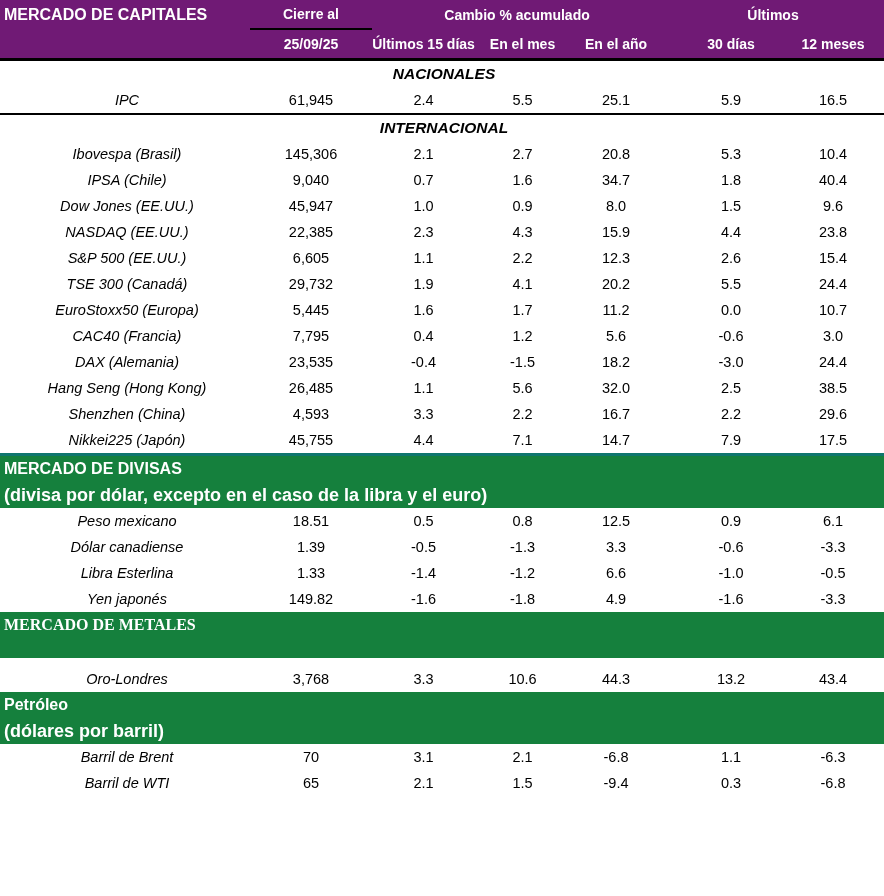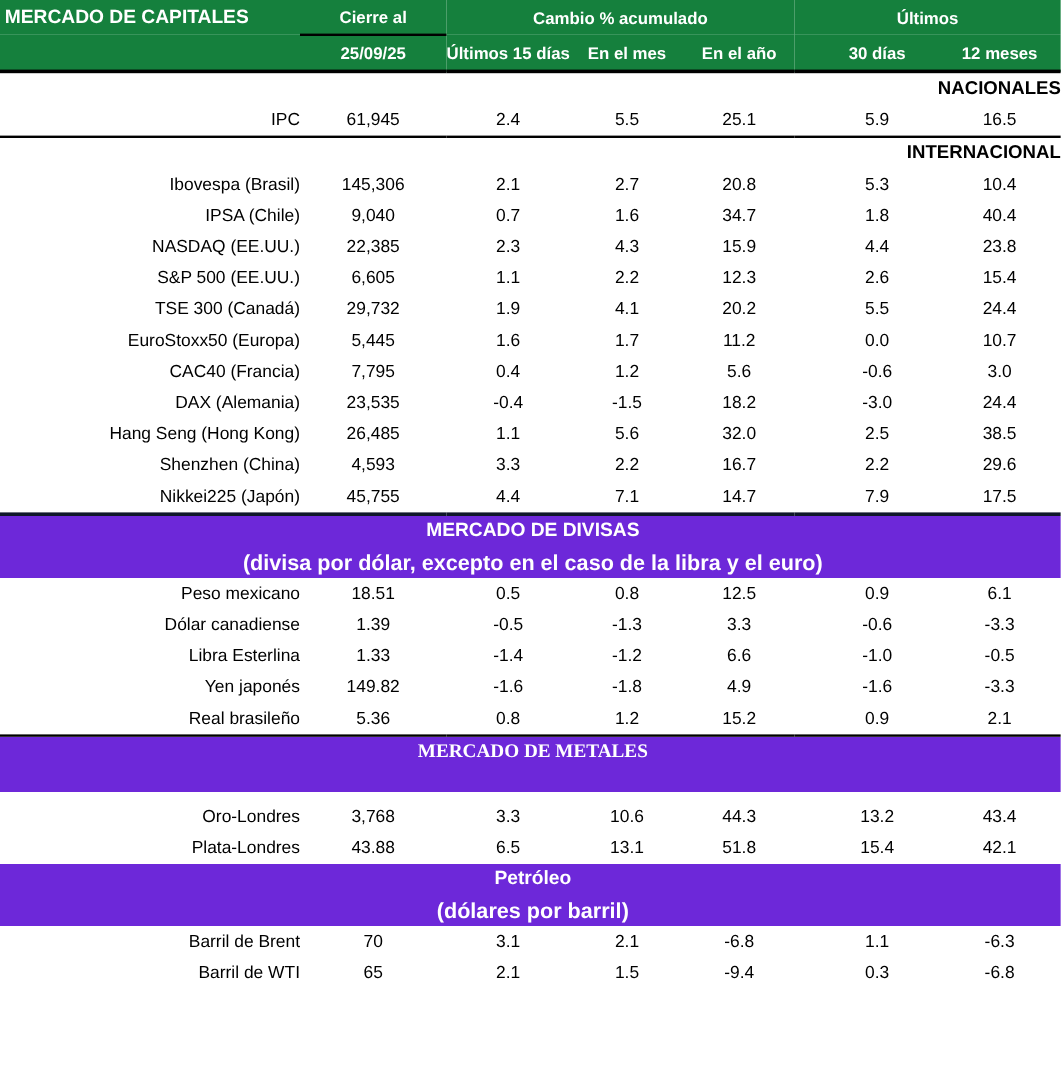--- a/index.html
+++ b/index.html
@@ -9,21 +9,21 @@
     font-family: "Liberation Sans", sans-serif;
     color: #000000;
   }
   table.report {
     border-collapse: collapse;
     table-layout: fixed;
     width: 884px;
   }
   
   thead th {
-    background: #15803d;
+    background: #701a75;
     color: #ffffff;
     font-weight: bold;
     padding: 0;
     height: 28px;
     font-size: 14px;
     vertical-align: middle;
     text-align: center;
   }
   thead th.title-cell {
     text-align: left;
@@ -34,34 +34,34 @@
   thead tr.h2 th { border-bottom: 3px solid #000; }
   
   tbody td {
     padding: 0;
     height: 26px;
     font-size: 14.5px;
     vertical-align: middle;
     white-space: nowrap;
     overflow: hidden;
   }
-  td.label { text-align: right; padding-left: 4px; }
+  td.label { text-align: center; padding-left: 4px; font-style: italic; }
   td.num { text-align: center; }
   .c6, th.hc5-pad { padding-right: 18px; }
   tr.section td {
     font-weight: bold;
     font-size: 15.5px;
   }
   tr.rule-thin > td, tr.rule-thin > th { border-bottom: 2px solid #000; }
-  tr.rule-thick > td, tr.rule-thick > th { border-bottom: 3px solid #0f172a; margin-top: 29px; }
+  tr.rule-thick > td, tr.rule-thick > th { border-bottom: 3px solid #0f766e; margin-top: 29px; }
   tr.band td {
-    background: #6d28d9;
+    background: #15803d;
     color: #ffffff;
     font-weight: bold;
-    text-align: center;
+    text-align: left;
     padding-left: 4px;
   }
   .band-line { line-height: 26px; height: 26px; font-size: 18px; }
   .band-line.band-caps { font-size: 16px; }
   tr.band-tall td { height: 46px; vertical-align: top; font-family: Liberation Serif, serif; }
   tr.spacer td { height: 8px; }
 </style>
 </head>
 <body>
 
@@ -120,20 +120,29 @@
       <tr>
         <td class="label">IPSA (Chile)</td>
         <td class="num c1">9,040</td>
         <td class="num c2">0.7</td>
         <td class="num c3">1.6</td>
         <td class="num c4">34.7</td>
         <td class="num c5">1.8</td>
         <td class="num c6">40.4</td>
       </tr>
       <tr>
+        <td class="label">Dow Jones (EE.UU.)</td>
+        <td class="num c1">45,947</td>
+        <td class="num c2">1.0</td>
+        <td class="num c3">0.9</td>
+        <td class="num c4">8.0</td>
+        <td class="num c5">1.5</td>
+        <td class="num c6">9.6</td>
+      </tr>
+      <tr>
         <td class="label">NASDAQ (EE.UU.)</td>
         <td class="num c1">22,385</td>
         <td class="num c2">2.3</td>
         <td class="num c3">4.3</td>
         <td class="num c4">15.9</td>
         <td class="num c5">4.4</td>
         <td class="num c6">23.8</td>
       </tr>
       <tr>
         <td class="label">S&amp;P 500 (EE.UU.)</td>
@@ -242,55 +251,37 @@
       </tr>
       <tr>
         <td class="label">Yen japonés</td>
         <td class="num c1">149.82</td>
         <td class="num c2">-1.6</td>
         <td class="num c3">-1.8</td>
         <td class="num c4">4.9</td>
         <td class="num c5">-1.6</td>
         <td class="num c6">-3.3</td>
       </tr>
-      <tr class="rule-thin">
-        <td class="label">Real brasileño</td>
-        <td class="num c1">5.36</td>
-        <td class="num c2">0.8</td>
-        <td class="num c3">1.2</td>
-        <td class="num c4">15.2</td>
-        <td class="num c5">0.9</td>
-        <td class="num c6">2.1</td>
-      </tr>
       <tr class="band band-tall">
         <td colspan="7">
           <div class="band-line band-caps">MERCADO DE METALES</div>
         </td>
       </tr>
       <tr class="spacer">
         <td colspan="7"></td>
       </tr>
       <tr>
         <td class="label">Oro-Londres</td>
         <td class="num c1">3,768</td>
         <td class="num c2">3.3</td>
         <td class="num c3">10.6</td>
         <td class="num c4">44.3</td>
         <td class="num c5">13.2</td>
         <td class="num c6">43.4</td>
       </tr>
-      <tr>
-        <td class="label">Plata-Londres</td>
-        <td class="num c1">43.88</td>
-        <td class="num c2">6.5</td>
-        <td class="num c3">13.1</td>
-        <td class="num c4">51.8</td>
-        <td class="num c5">15.4</td>
-        <td class="num c6">42.1</td>
-      </tr>
       <tr class="band">
         <td colspan="7">
           <div class="band-line band-caps">Petróleo</div>
           <div class="band-line">(dólares por barril)</div>
         </td>
       </tr>
       <tr>
         <td class="label">Barril de Brent</td>
         <td class="num c1">70</td>
         <td class="num c2">3.1</td>

